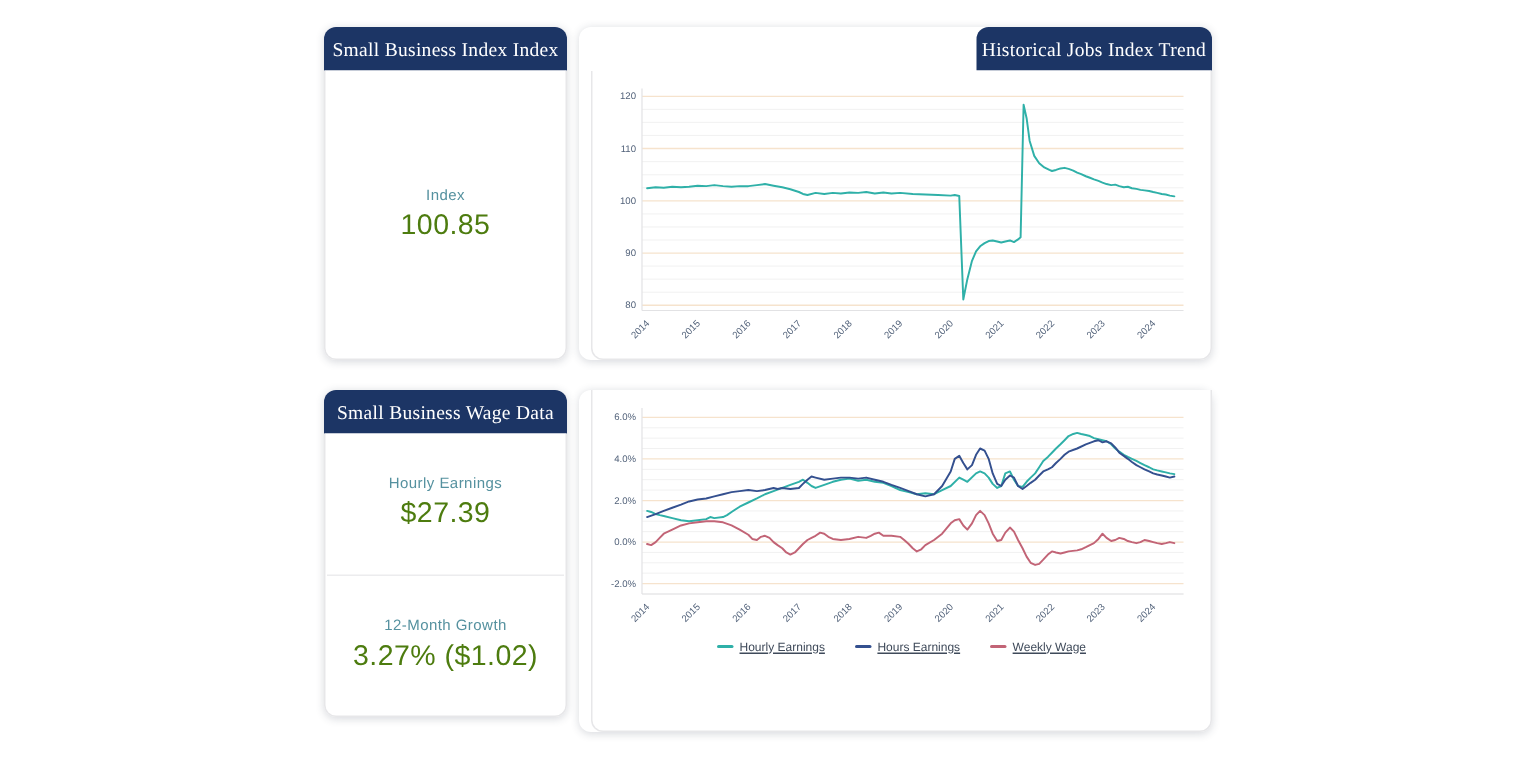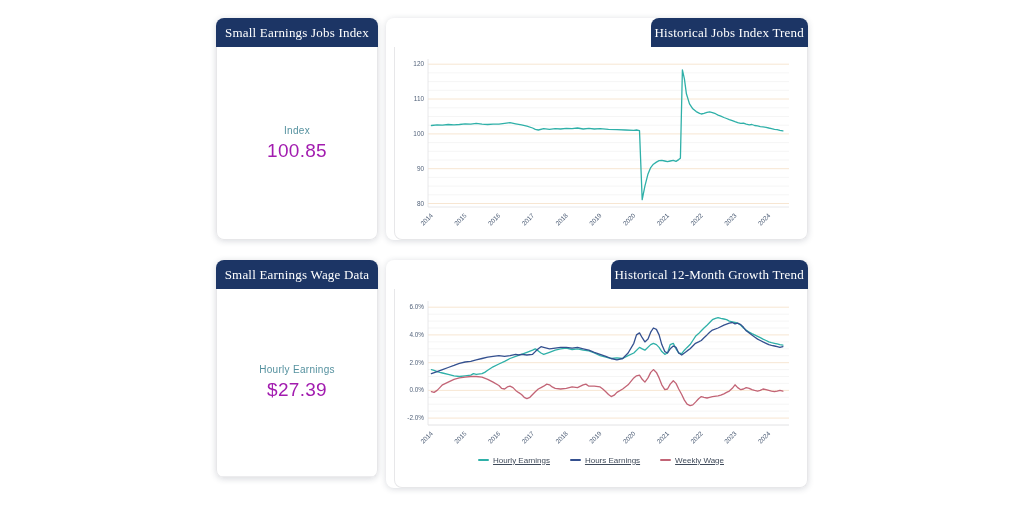--- a/index.html
+++ b/index.html
@@ -21,41 +21,41 @@
                  font-family:"Liberation Serif", serif; font-size:13px;
                  letter-spacing:.2px; padding:7px 4px 6px;
                  border-radius:8px 8px 0 0; flex:0 0 auto; }
   .card-body { flex:1; border:1px solid #e7e7e9; border-top:none;
                border-radius:0 0 8px 8px; background:#fff;
                display:flex; flex-direction:column; min-height:0; }
 
   .metric-block { flex:1; display:flex; flex-direction:column;
                   align-items:center; justify-content:center; gap:4px; }
   .metric-label { font-size:10px; color:#55919f; letter-spacing:.3px; }
-  .metric-value { font-size:19px; color:#a21caf; letter-spacing:.3px; }
+  .metric-value { font-size:19px; color:#4d7c0f; letter-spacing:.3px; }
   .divider { height:1px; background:#ececee; flex:0 0 auto; margin:0 1px; }
 
   .chart-body { padding:4px 6px 2px; }
   svg { display:block; width:100%; }
   svg text { font-family:"Liberation Sans", sans-serif; }
 
   .legend { display:flex; justify-content:center; align-items:center;
             gap:20px; height:18px; }
   .legend-item { display:flex; align-items:center; gap:4px; cursor:pointer; }
   .legend-dash { width:11px; height:2px; border-radius:1px; }
   .legend-label { font-size:8px; color:#3f4a5a; text-decoration:underline; }
 </style>
 </head>
 <body>
 
 <div class="wrap">
 
   <div class="row">
     <div class="card card-sm h222">
-      <div class="card-header">Small Earnings Jobs Index</div>
+      <div class="card-header">Small Business Index Index</div>
       <div class="card-body">
         <div class="metric-block">
           <div class="metric-label">Index</div>
           <div class="metric-value">100.85</div>
         </div>
       </div>
     </div>
 
     <div class="card card-lg h222">
       <div class="card-header">Historical Jobs Index Trend</div>
@@ -97,32 +97,35 @@
             <text x="336.0186915887872" y="165" text-anchor="end" font-size="6.4" fill="#52627a" transform="rotate(-45 336.0186915887872 165)">2023</text>
             <text x="369.75700934579714" y="165" text-anchor="end" font-size="6.4" fill="#52627a" transform="rotate(-45 369.75700934579714 165)">2024</text>
             <path d="M30.4 74.5L36.1 73.8L41.5 74.2L47.2 73.5L53.0 73.8L58.4 73.5L64.1 72.8L69.8 73.1L75.2 72.4L81.0 73.1L86.7 73.5L92.1 73.1L97.9 73.1L103.6 72.4L109.0 71.7L114.7 72.8L120.5 73.8L125.9 75.2L131.6 77.0L134.3 78.3L137.3 79.0L142.7 77.6L148.5 78.3L154.2 77.6L159.6 78.0L165.3 77.3L171.1 77.6L176.5 77.0L182.2 78.0L187.9 77.3L193.3 78.0L199.1 77.6L207.5 78.3L215.9 78.7L224.4 79.0L232.8 79.4L235.5 79.0L238.5 79.7L241.2 148.7L243.9 135.1L247.0 122.9L249.7 116.6L252.4 113.2L255.4 111.1L258.1 109.7L260.8 109.3L263.8 110.0L266.5 110.7L269.2 110.0L272.3 109.3L275.0 110.4L277.7 108.6L279.4 107.2L281.4 18.8L283.4 27.8L285.4 42.8L288.5 52.9L291.8 57.8L295.2 60.6L298.6 62.3L300.3 63.0L303.0 62.3L306.0 61.3L308.7 60.9L311.4 61.6L314.5 62.7L317.1 64.1L319.8 65.1L322.9 66.5L325.6 67.5L328.3 68.6L331.3 69.6L334.0 70.7L336.7 71.7L339.8 72.4L342.5 72.1L345.2 73.1L348.2 73.8L350.9 73.5L353.6 74.5L356.6 74.9L359.3 75.6L362.0 75.9L365.1 76.3L367.8 77.0L370.5 77.6L373.5 78.3L376.2 78.7L378.9 79.4L381.9 79.9" fill="none" stroke="#2fb0a8" stroke-width="1.3" stroke-linejoin="round" stroke-linecap="round"></path>
           </svg>
       </div>
     </div>
   </div>
 
   <div class="row">
     <div class="card card-sm h218">
-      <div class="card-header">Small Earnings Wage Data</div>
+      <div class="card-header">Small Business Wage Data</div>
       <div class="card-body">
         <div class="metric-block">
           <div class="metric-label">Hourly Earnings</div>
           <div class="metric-value">$27.39</div>
         </div>
         <div class="divider"></div>
+        <div class="metric-block">
+          <div class="metric-label">12-Month Growth</div>
+          <div class="metric-value">3.27% ($1.02)</div>
+        </div>
       </div>
     </div>
 
     <div class="card card-lg h228">
-      <div class="card-header">Historical 12-Month Growth Trend</div>
       <div class="card-body chart-body">
         <svg id="chart1" viewBox="0 0 400 158" height="158" preserveAspectRatio="none">
             <line x1="27" x2="388" y1="132.0" y2="132.0" stroke="#efefef" stroke-width="0.6"></line>
             <line x1="27" x2="388" y1="118.1" y2="118.1" stroke="#efefef" stroke-width="0.6"></line>
             <line x1="27" x2="388" y1="111.2" y2="111.2" stroke="#efefef" stroke-width="0.6"></line>
             <line x1="27" x2="388" y1="104.3" y2="104.3" stroke="#efefef" stroke-width="0.6"></line>
             <line x1="27" x2="388" y1="90.4" y2="90.4" stroke="#efefef" stroke-width="0.6"></line>
             <line x1="27" x2="388" y1="83.5" y2="83.5" stroke="#efefef" stroke-width="0.6"></line>
             <line x1="27" x2="388" y1="76.6" y2="76.6" stroke="#efefef" stroke-width="0.6"></line>
             <line x1="27" x2="388" y1="62.7" y2="62.7" stroke="#efefef" stroke-width="0.6"></line>

